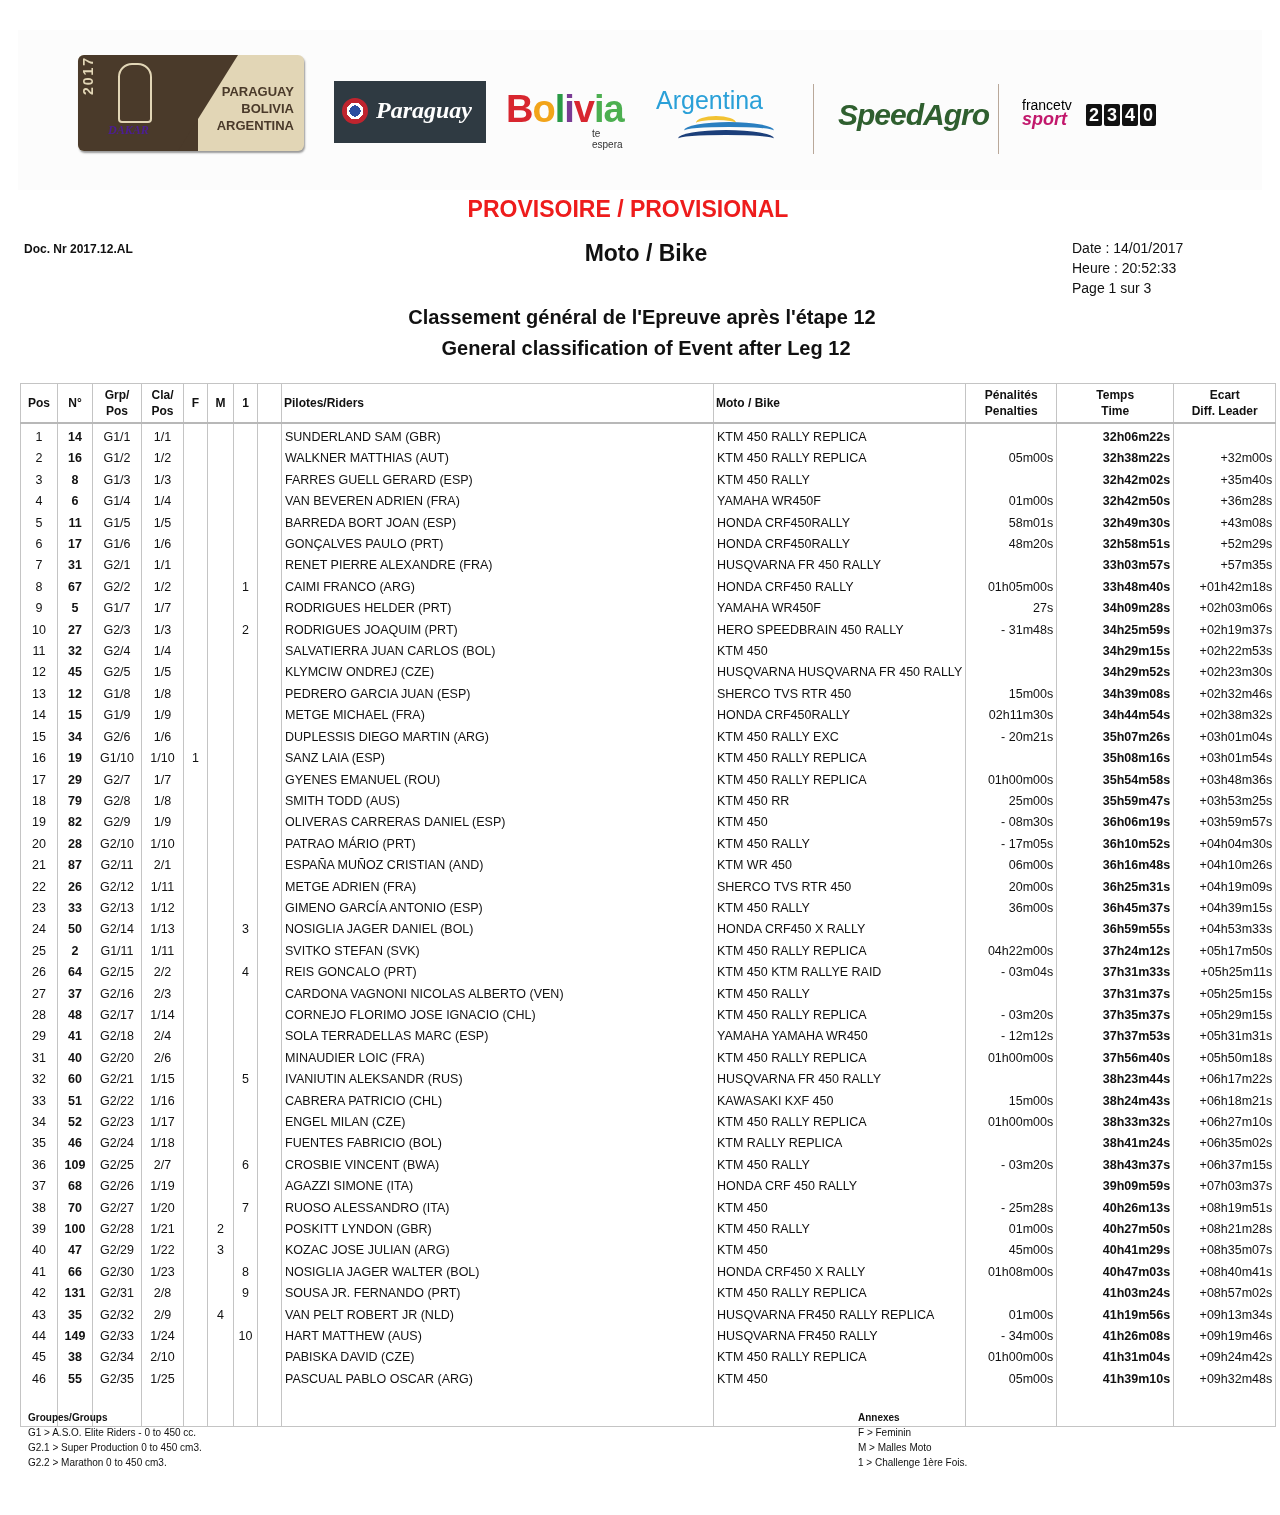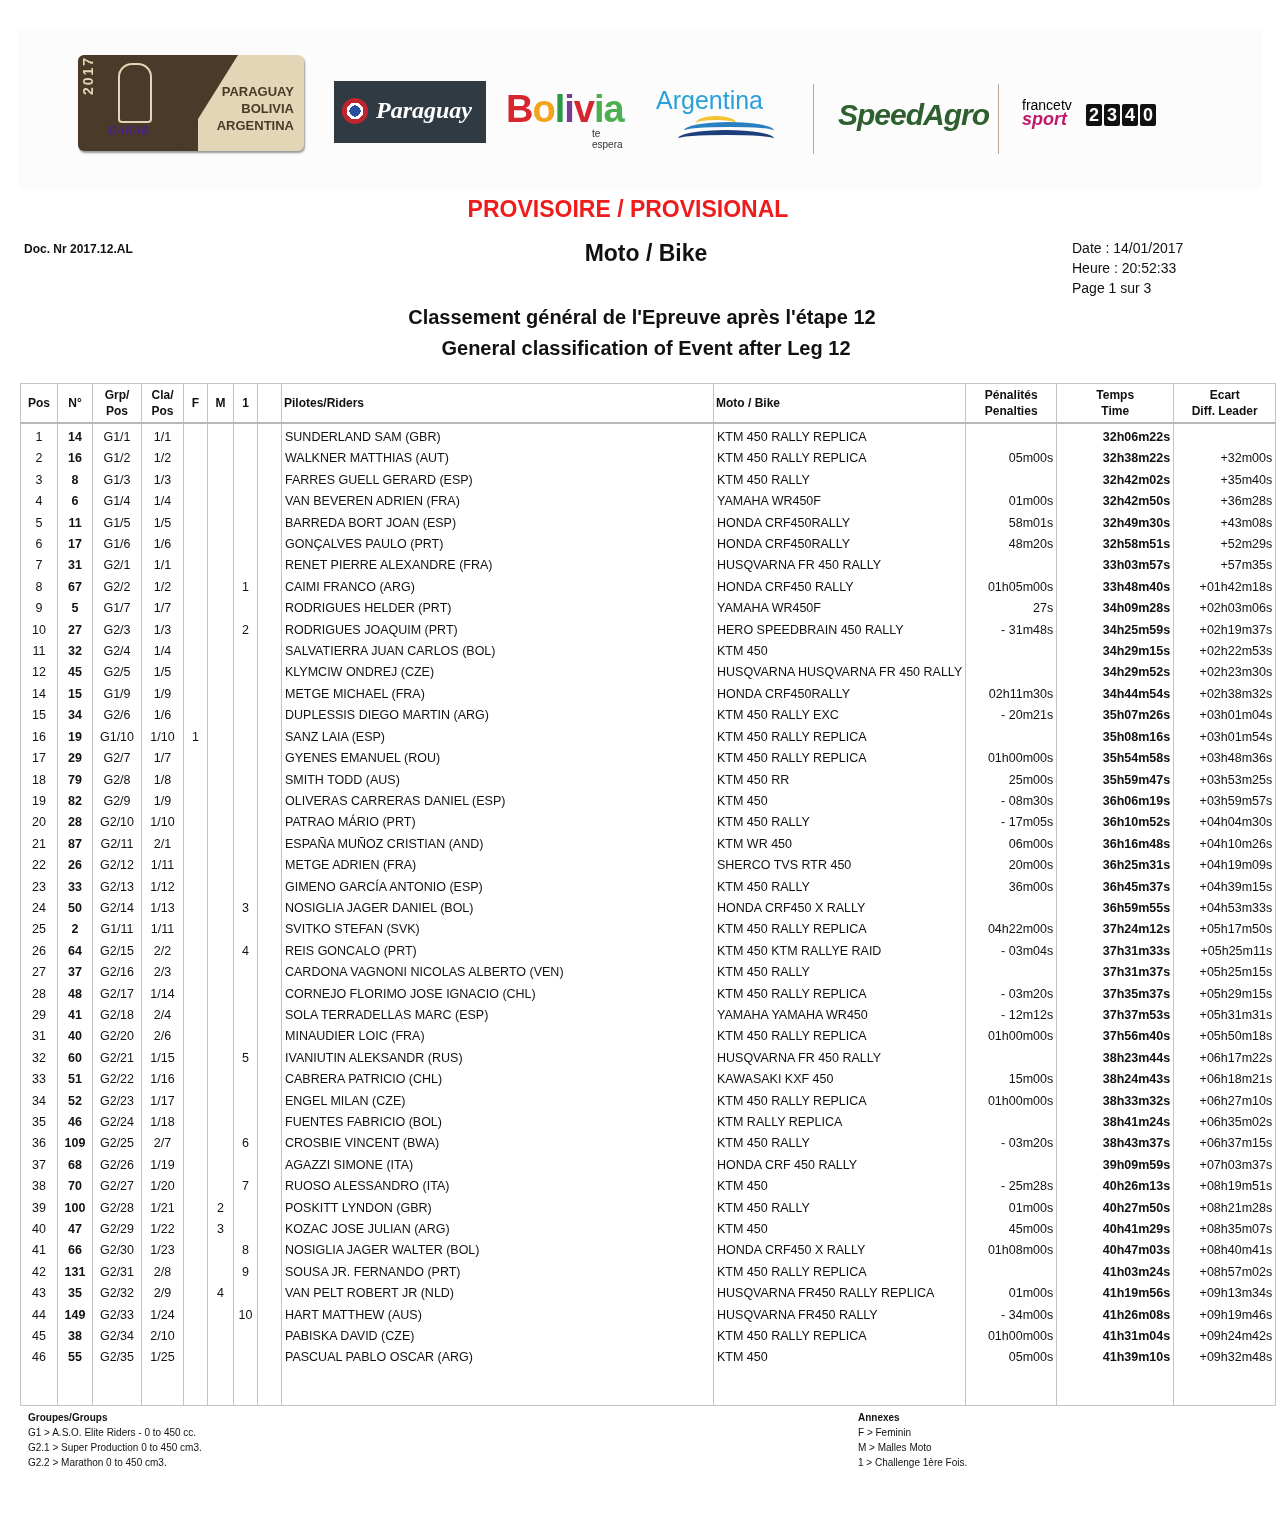--- a/index.html
+++ b/index.html
@@ -342,20 +342,35 @@
         <td class="c"></td>
         <td class="c"></td>
         <td class="c"></td>
         <td class="l">KLYMCIW ONDREJ (CZE)</td>
         <td class="l">HUSQVARNA HUSQVARNA FR 450 RALLY</td>
         <td class="r"></td>
         <td class="r b">34h29m52s</td>
         <td class="r">+02h23m30s</td>
       </tr>
       <tr>
+        <td class="c">13</td>
+        <td class="c b">12</td>
+        <td class="c">G1/8</td>
+        <td class="c">1/8</td>
+        <td class="c"></td>
+        <td class="c"></td>
+        <td class="c"></td>
+        <td class="c"></td>
+        <td class="l">PEDRERO GARCIA JUAN (ESP)</td>
+        <td class="l">SHERCO TVS RTR 450</td>
+        <td class="r">15m00s</td>
+        <td class="r b">34h39m08s</td>
+        <td class="r">+02h32m46s</td>
+      </tr>
+      <tr>
         <td class="c">14</td>
         <td class="c b">15</td>
         <td class="c">G1/9</td>
         <td class="c">1/9</td>
         <td class="c"></td>
         <td class="c"></td>
         <td class="c"></td>
         <td class="c"></td>
         <td class="l">METGE MICHAEL (FRA)</td>
         <td class="l">HONDA CRF450RALLY</td>

